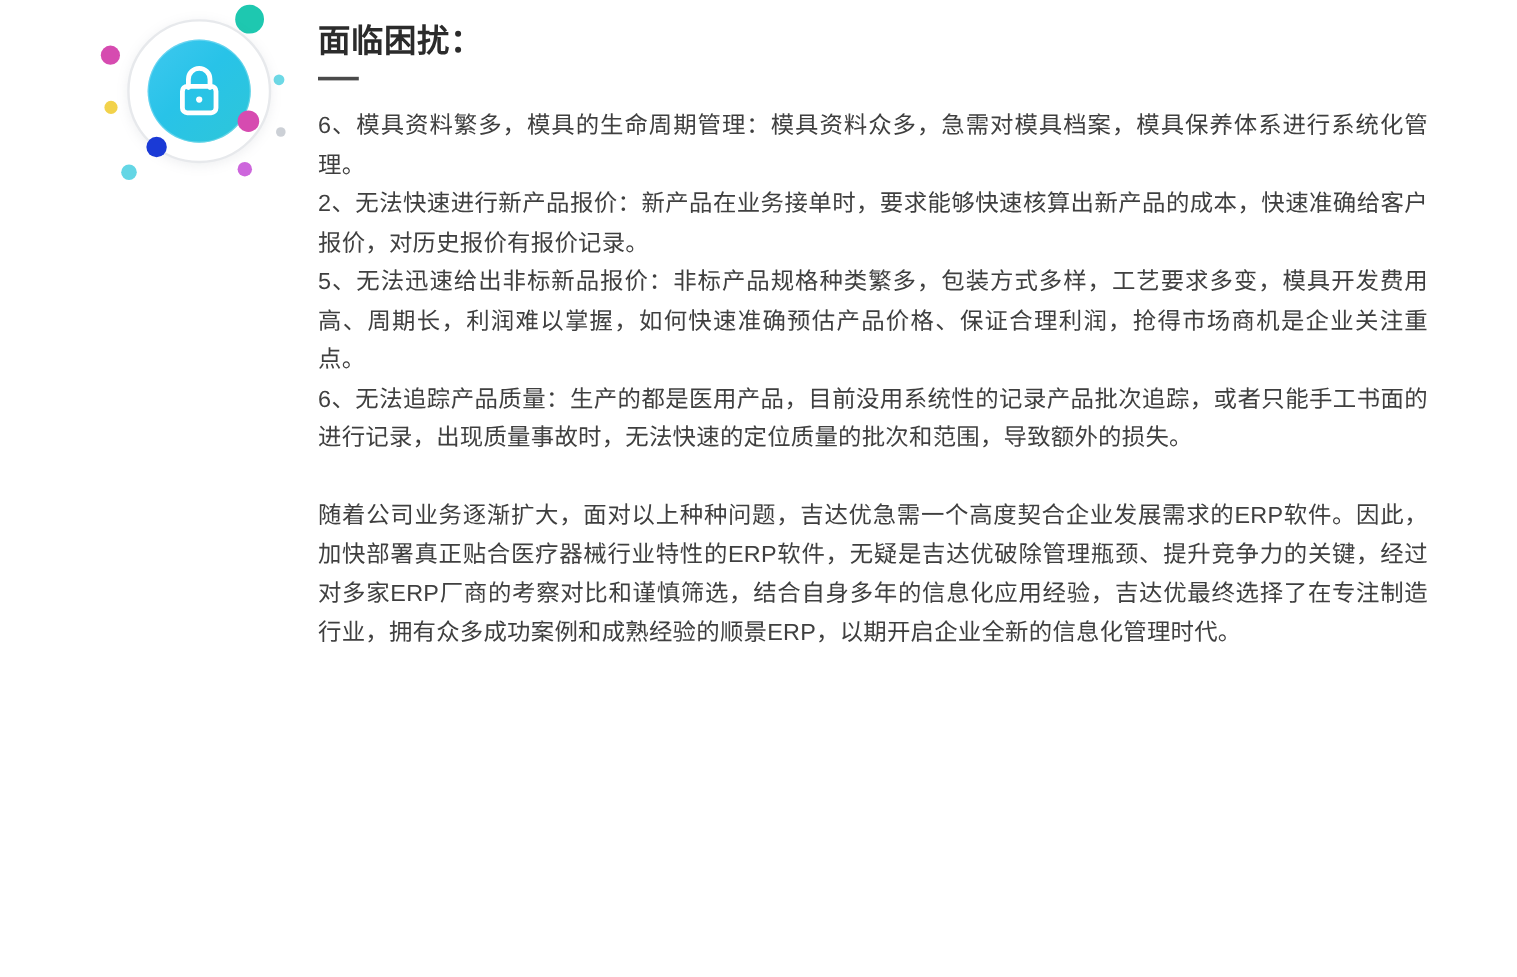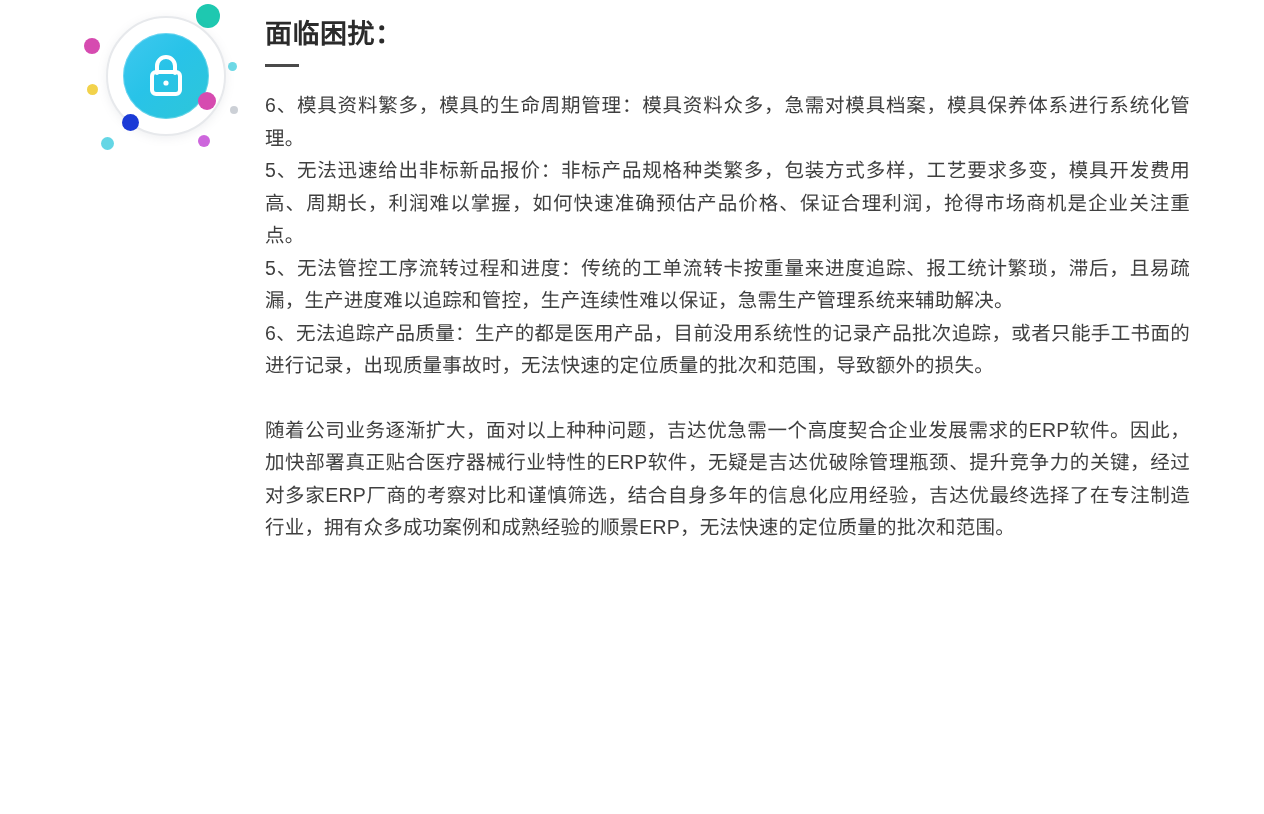--- a/index.html
+++ b/index.html
@@ -135,21 +135,21 @@
     <span class="dot d6"></span>
     <span class="dot d7"></span>
   </div>
 
   <div class="content">
     <h1 class="title">面临困扰：</h1>
     <div class="rule"></div>
 
     <div class="list">
       <p class="para">6、模具资料繁多，模具的生命周期管理：模具资料众多，急需对模具档案，模具保养体系进行系统化管理。</p>
+      <p class="para">2、无法快速进行新产品报价：新产品在业务接单时，要求能够快速核算出新产品的成本，快速准确给客户报价，对历史报价有报价记录。</p>
       <p class="para">5、无法迅速给出非标新品报价：非标产品规格种类繁多，包装方式多样，工艺要求多变，模具开发费用高、周期长，利润难以掌握，如何快速准确预估产品价格、保证合理利润，抢得市场商机是企业关注重点。</p>
-      <p class="para">5、无法管控工序流转过程和进度：传统的工单流转卡按重量来进度追踪、报工统计繁琐，滞后，且易疏漏，生产进度难以追踪和管控，生产连续性难以保证，急需生产管理系统来辅助解决。</p>
       <p class="para">6、无法追踪产品质量：生产的都是医用产品，目前没用系统性的记录产品批次追踪，或者只能手工书面的进行记录，出现质量事故时，无法快速的定位质量的批次和范围，导致额外的损失。</p>
     </div>
 
-    <p class="para closing">随着公司业务逐渐扩大，面对以上种种问题，吉达优急需一个高度契合企业发展需求的ERP软件。因此，加快部署真正贴合医疗器械行业特性的ERP软件，无疑是吉达优破除管理瓶颈、提升竞争力的关键，经过对多家ERP厂商的考察对比和谨慎筛选，结合自身多年的信息化应用经验，吉达优最终选择了在专注制造行业，拥有众多成功案例和成熟经验的顺景ERP，无法快速的定位质量的批次和范围。</p>
+    <p class="para closing">随着公司业务逐渐扩大，面对以上种种问题，吉达优急需一个高度契合企业发展需求的ERP软件。因此，加快部署真正贴合医疗器械行业特性的ERP软件，无疑是吉达优破除管理瓶颈、提升竞争力的关键，经过对多家ERP厂商的考察对比和谨慎筛选，结合自身多年的信息化应用经验，吉达优最终选择了在专注制造行业，拥有众多成功案例和成熟经验的顺景ERP，以期开启企业全新的信息化管理时代。</p>
   </div>
 
 </div>
 
 </body></html>

